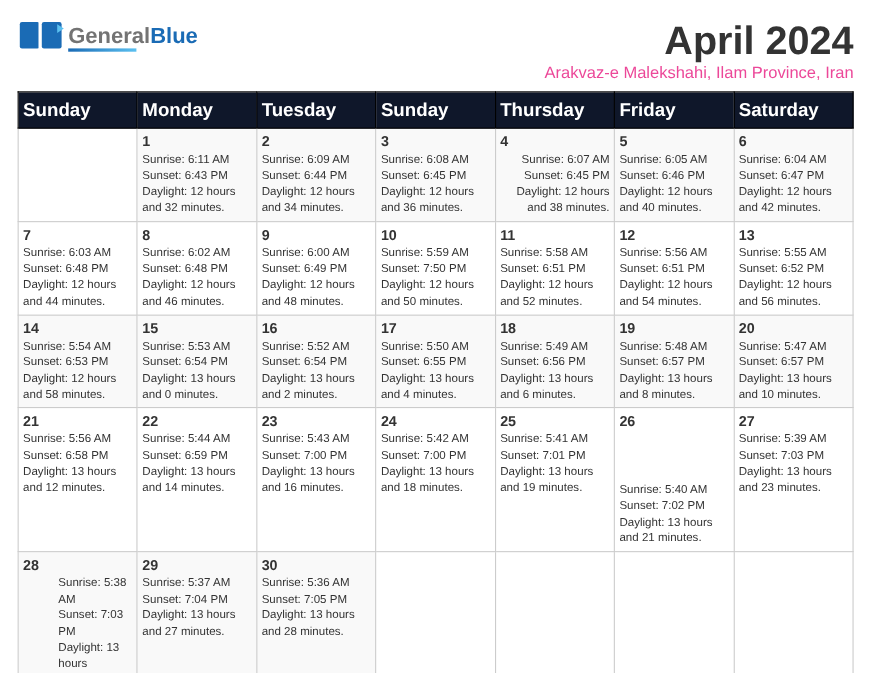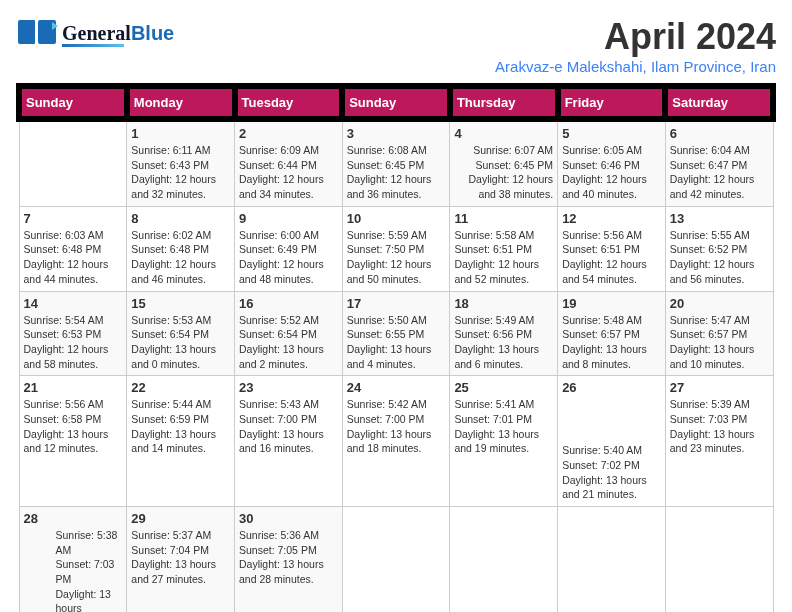--- a/index.html
+++ b/index.html
@@ -24,36 +24,36 @@
     .title-block {
       text-align: right;
     }
     .month-title {
       font-size: 36px;
       font-weight: bold;
       color: #333;
     }
     .location-title {
       font-size: 15px;
-      color: #3b82f6;
+      color: #ec4899;
     }
     .calendar {
       width: 100%;
       border-collapse: collapse;
       margin-top: 8px;
       font-size: 11px;
     }
     .calendar thead tr th {
-      background-color: #be185d;
+      background-color: #0f172a;
       color: #fff;
       padding: 6px 4px;
       text-align: left;
-      font-size: 13px;
+      font-size: 17px;
       font-weight: bold;
-      border: 6px solid #000000;
+      border: 1px solid #000000;
     }
     .calendar tbody tr td {
       border: 1px solid #ccc;
       vertical-align: top;
       padding: 4px 4px;
       width: 108px;
       min-height: 80px;
       color: #333;
       background: #fff;
     }
@@ -86,21 +86,21 @@
         
         <svg width="44" height="36" viewBox="0 0 44 36">
           <rect x="2" y="4" width="18" height="24" rx="2" fill="#1a6bb5"></rect>
           <rect x="22" y="4" width="18" height="24" rx="2" fill="#1a6bb5"></rect>
           <line x1="20" y1="4" x2="20" y2="28" stroke="#fff" stroke-width="2"></line>
           <polygon points="36,6 42,10 36,14" fill="#5bc0f0"></polygon>
         </svg>
       </div>
       <div>
         <div style="font-size:20px;font-weight:bold;color:#333;line-height:1.1;">
-          <span style="color:#0f172a;font-family:Liberation Serif, serif;">General</span><span style="color:#1a6bb5;">Blue</span>
+          <span style="color:#737373;">General</span><span style="color:#1a6bb5;">Blue</span>
         </div>
         <div style="height:3px;background:linear-gradient(to right,#1a6bb5,#5bc0f0);width:62px;"></div>
       </div>
     </div>
   </div>
   <div class="title-block">
     <div class="month-title">April 2024</div>
     <div class="location-title">Arakvaz-e Malekshahi, Ilam Province, Iran</div>
   </div>
 </div>

